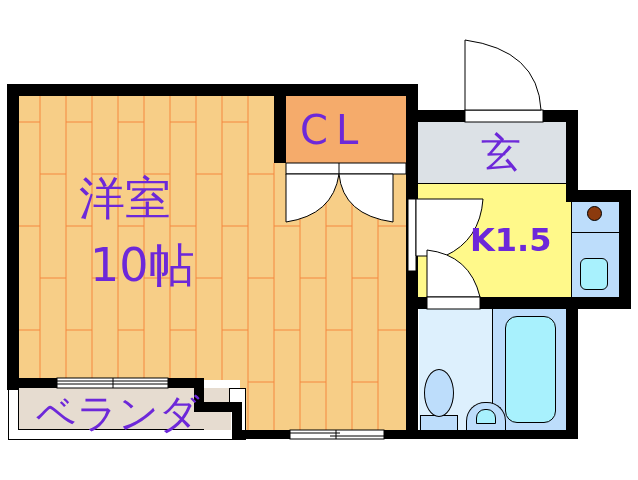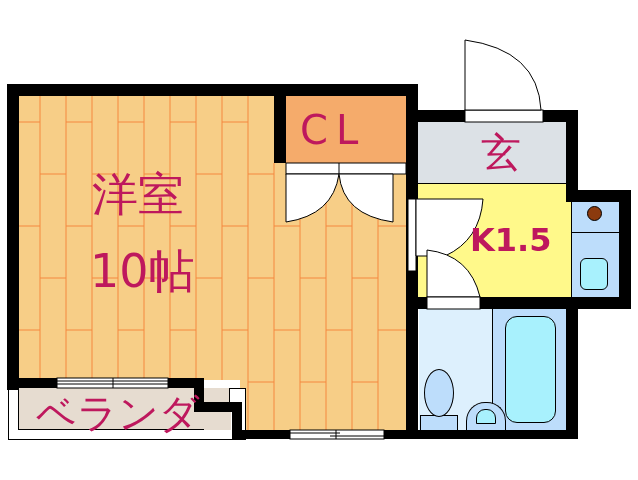--- a/index.html
+++ b/index.html
@@ -1,19 +1,19 @@
 <!DOCTYPE html>
 <html><head>
 <meta charset="utf-8">
 <style>
   html,body{margin:0;padding:0;background:#fff;}
   body{width:638px;height:480px;position:relative;overflow:hidden;font-family:"DejaVu Sans",sans-serif;}
   .abs{position:absolute;}
   .wall{position:absolute;background:#000;}
-  .lbl{position:absolute;color:#be185d;white-space:nowrap;line-height:1;}
+  .lbl{position:absolute;color:#6d28d9;white-space:nowrap;line-height:1;}
   svg{position:absolute;left:0;top:0;}
 </style>
 </head>
 <body>
 
 <div class="abs" style="left:0;top:0;width:638px;height:480px;">
 
   <div class="abs" style="left:19px;top:96px;width:259px;height:284px;background:#F7CE87;"></div>
   <div class="abs" style="left:240px;top:163px;width:167px;height:269px;background:#F7CE87;"></div>
 
@@ -141,19 +141,19 @@
       <path d="M339,174 Q343,215 393,222 L393,174 Z"></path>
 
       <rect x="408" y="199" width="8" height="72"></rect>
       <path d="M416,199 L483,199 Q480,240 445,256 L416,256 Z"></path>
 
       <path d="M427,297 L427,250 Q470,255 480,297 Z"></path>
       <rect x="427" y="297" width="53" height="12"></rect>
     </g>
   </svg>
 
-  <div class="lbl" style="left:92px;top:175px;font-size:46px;font-family:Liberation Mono, monospace;">洋室</div>
-  <div class="lbl" style="left:90px;top:248px;font-size:46px;">10帖</div>
+  <div class="lbl" style="left:79px;top:175px;font-size:46px;">洋室</div>
+  <div class="lbl" style="left:90px;top:242px;font-size:46px;">10帖</div>
   <div class="lbl" style="left:300px;top:110px;font-size:40px;letter-spacing:8px;">CL</div>
   <div class="lbl" style="left:481px;top:132px;font-size:40px;">玄</div>
   <div class="lbl" style="left:470px;top:224px;font-size:32px;font-weight:bold;">K1.5</div>
   <div class="lbl" style="left:36px;top:393px;font-size:40px;">ベランダ</div>
 </div>
 
 </body></html>

